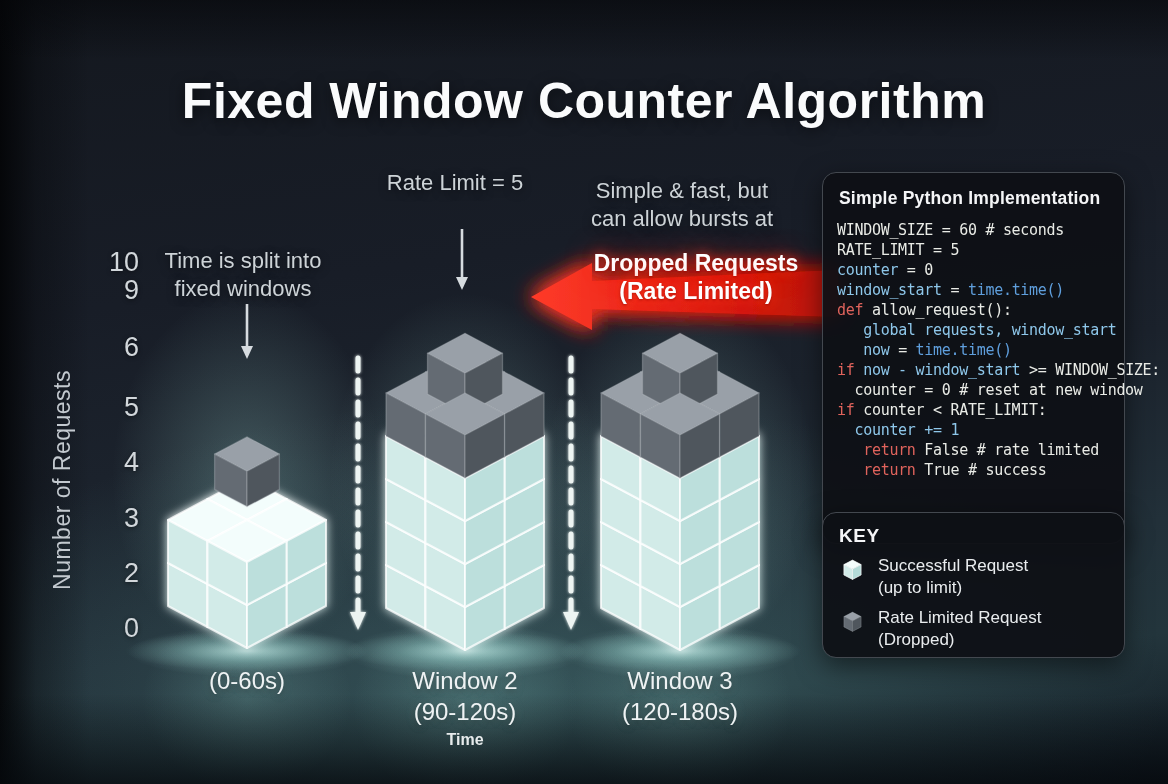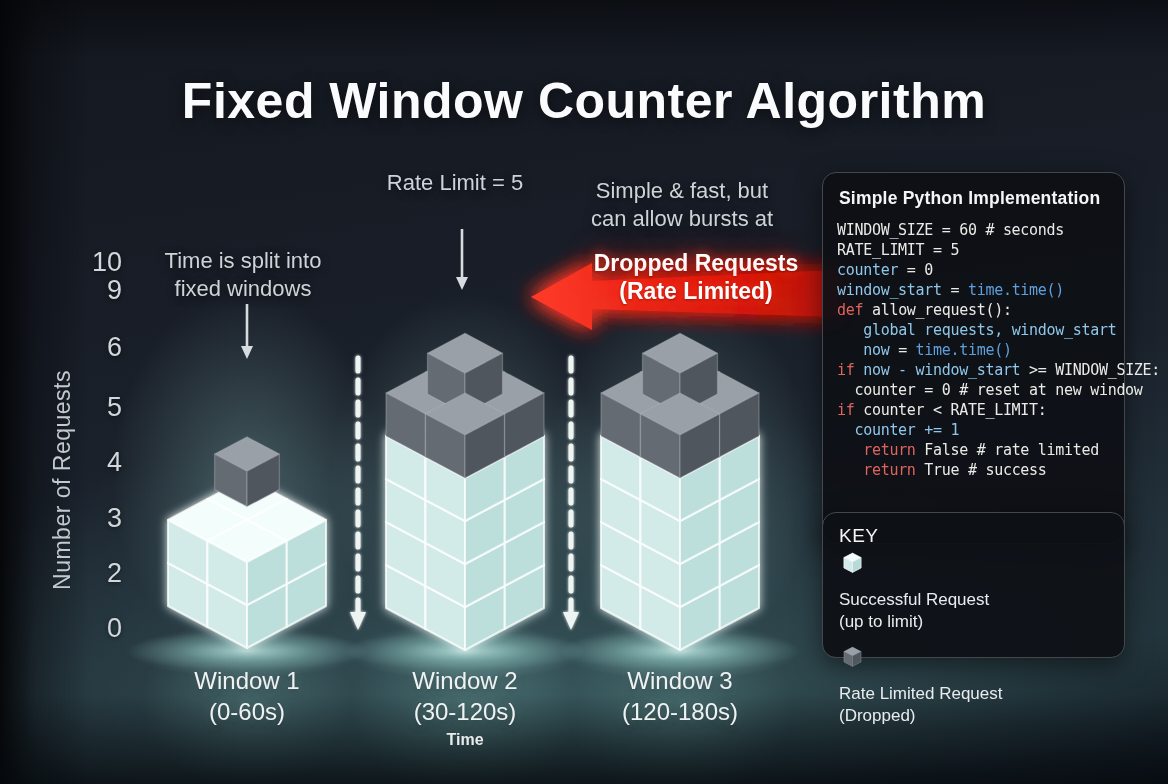--- a/index.html
+++ b/index.html
@@ -35,41 +35,41 @@
     letter-spacing:0.5px;text-shadow:0 3px 14px rgba(0,0,0,0.55);}
   .ann{font-size:22px;line-height:28px;color:#cdd3d7;text-shadow:0 2px 8px rgba(0,0,0,0.5);}
   #ann-split{left:108px;width:270px;top:247px;}
   #ann-rate{left:320px;width:270px;top:169px;}
   #ann-burst{left:558px;width:248px;top:169px;margin-top:8px;}
   #dropped-label{left:553px;width:286px;top:249px;font-size:23px;line-height:28px;font-weight:700;color:#ffffff;
     text-shadow:0 0 12px rgba(255,60,36,0.95),0 0 28px rgba(255,40,20,0.75),0 1px 3px rgba(120,0,0,0.8);}
 
   #y-axis-label{left:62px;top:480px;transform:translate(-50%,-50%) rotate(-90deg);white-space:nowrap;
     font-size:23px;color:#c3c9cf;letter-spacing:0.5px;}
-  #y-axis-ticks{position:absolute;left:78px;top:0;width:44px;height:784px;}
+  #y-axis-ticks{position:absolute;left:95px;top:0;width:44px;height:784px;}
   #y-axis-ticks .tick{position:absolute;right:0;width:44px;text-align:right;font-size:27px;line-height:32px;
     color:#d2d7db;text-shadow:0 1px 4px rgba(0,0,0,0.5);}
 
   .win-label{font-size:24px;line-height:31px;color:#eef2f3;font-weight:500;text-shadow:0 0 10px rgba(180,230,225,0.35),0 2px 6px rgba(0,0,0,0.5);}
   #win1{left:137px;width:220px;top:665px;}
   #win2{left:355px;width:220px;top:665px;}
   #win3{left:570px;width:220px;top:665px;}
   #time-label{left:355px;width:220px;top:731px;font-size:16px;color:#e7ebec;font-weight:700;}
 
   .panel{position:absolute;left:822px;width:303px;background:rgba(14,16,21,0.94);
     border:1px solid #43484f;border-radius:14px;box-shadow:0 8px 26px rgba(0,0,0,0.5);}
   #code-panel{top:172px;height:372px;padding:15px 14px 18px 14px;}
   #code-panel .panel-title{font-size:17.5px;font-weight:700;color:#f4f5f7;margin:0 0 11px 2px;letter-spacing:0.2px;}
   .code-line{font-family:"DejaVu Sans Mono",monospace;font-size:15px;line-height:20px;
     white-space:pre;letter-spacing:-0.3px;}
   .c-p{color:#e9ebe6;} .c-k{color:#e0635c;} .c-v{color:#8ec7ea;} .c-b{color:#5f9fdd;}
 
   #key-panel{top:512px;height:146px;padding:12px 16px;}
-  #key-panel .panel-title{font-size:19px;font-weight:400;color:#f4f5f7;margin:0 0 0 0;letter-spacing:0.5px;}
-  .key-item{display:flex;align-items:flex-start;gap:12px;margin-bottom:8px;flex-direction:column;}
+  #key-panel .panel-title{font-size:19px;font-weight:700;color:#f4f5f7;margin:0 0 8px 0;letter-spacing:0.5px;}
+  .key-item{display:flex;align-items:flex-start;gap:12px;margin-bottom:8px;}
   .key-icon{flex:0 0 27px;margin-top:3px;}
   .key-text{font-size:17px;line-height:22px;color:#e9ecee;}
 </style>
 </head>
 <body>
 
 <div id="stage">
 
   <div class="floor-pools"></div>
 
@@ -341,26 +341,25 @@
       <div class="tick" style="top: 274px;">9</div>
       <div class="tick" style="top: 331px;">6</div>
       <div class="tick" style="top: 391px;">5</div>
       <div class="tick" style="top: 446px;">4</div>
       <div class="tick" style="top: 502px;">3</div>
       <div class="tick" style="top: 557px;">2</div>
       <div class="tick" style="top: 612px;">0</div>
     </div>
 
   <div id="win1" class="txt win-label">
-    <div>Window 1</div>
     <div>(0-60s)</div>
   </div>
   <div id="win2" class="txt win-label">
     <div>Window 2</div>
-    <div>(30-120s)</div>
+    <div>(90-120s)</div>
   </div>
   <div id="win3" class="txt win-label">
     <div>Window 3</div>
     <div>(120-180s)</div>
   </div>
   <div id="time-label" class="txt">Time</div>
 
   <div id="code-panel" class="panel">
     <div class="panel-title">Simple Python Implementation</div>
     <div>

